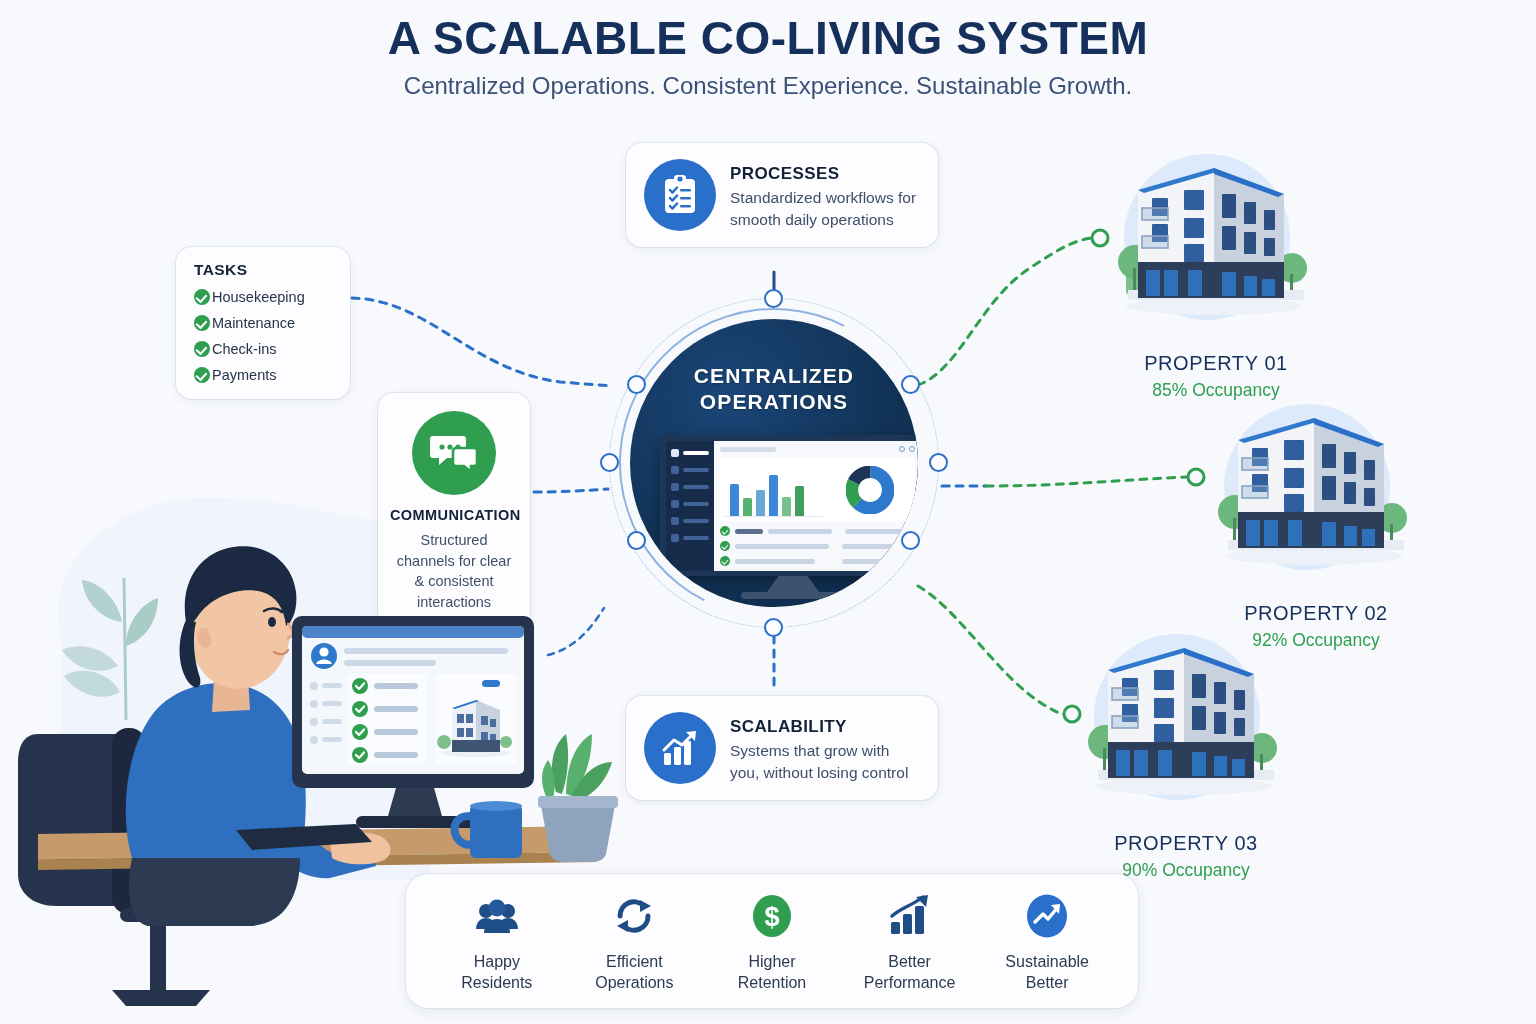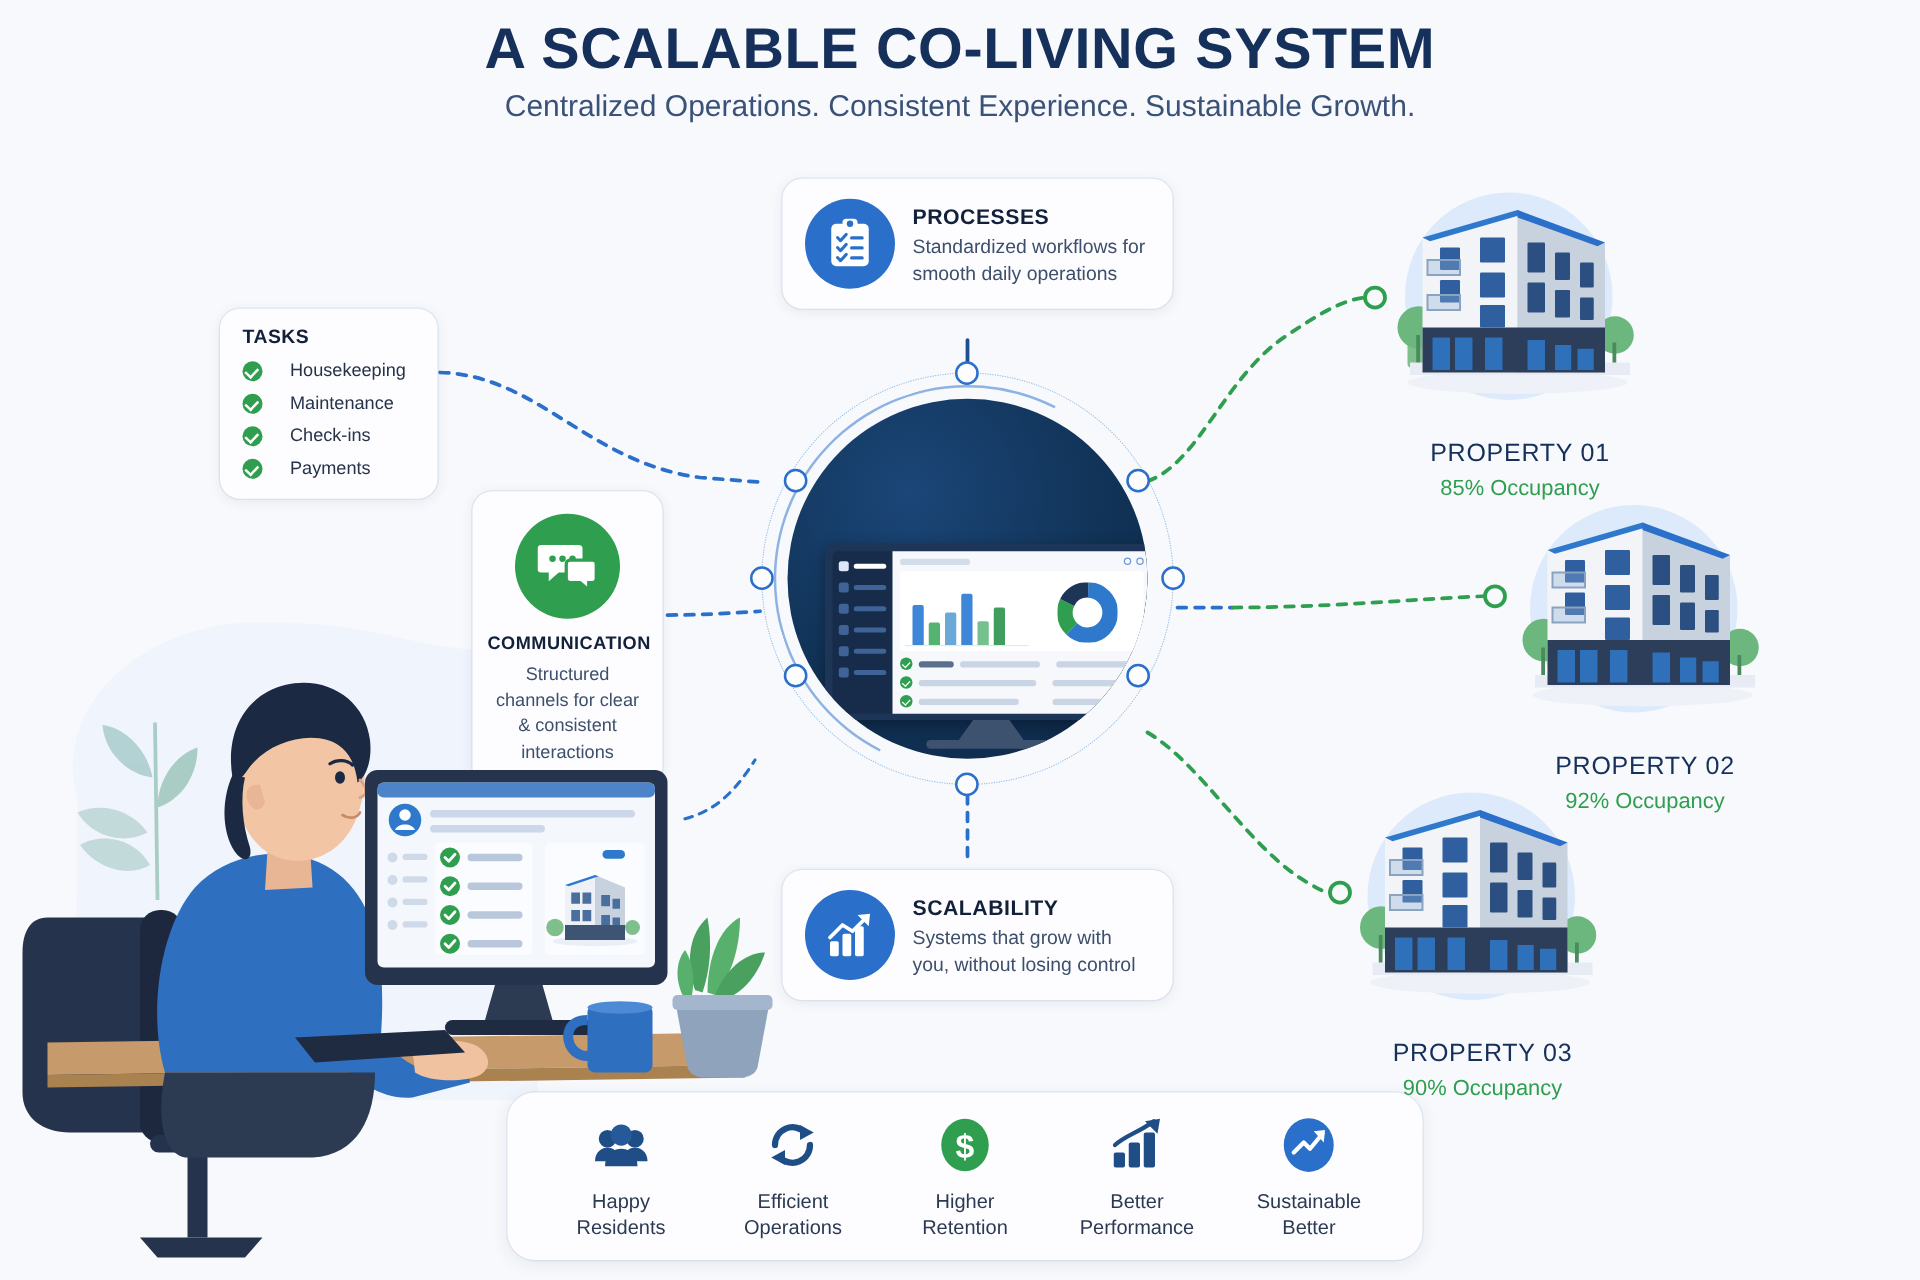--- a/index.html
+++ b/index.html
@@ -49,21 +49,21 @@
     border-radius: 50%; flex: none;
     display: flex; align-items: center; justify-content: center;
   }
   .ic-72 { width: 72px; height: 72px; }
   .blue-c { background: #2a6fc9; }
   .green-c { background: #2f9e4f; }
 
   
   #card-tasks { left: 176px; top: 247px; width: 174px; padding: 14px 16px 16px 18px; }
   #card-tasks .t-head { font-size: 15.5px; font-weight: 700; color: #12203a; letter-spacing: .4px; }
-  .task-row { display: flex; align-items: center; gap: 22px; margin-top: 10px; }
+  .task-row { display: flex; align-items: center; gap: 2px; margin-top: 10px; }
   .task-label { font-size: 14.5px; color: #263348; }
   .chk {
     width: 16px; height: 16px; border-radius: 50%; background: #2f9e4f;
     flex: none; position: relative;
   }
   .chk::after {
     content: ""; position: absolute; left: 4px; top: 3.3px;
     width: 4.5px; height: 8px; border: solid #fff;
     border-width: 0 2px 2px 0; transform: rotate(43deg);
   }
@@ -306,20 +306,24 @@
     </div>
     <div class="card-title">COMMUNICATION</div>
     <div class="card-desc">Structured channels for clear &amp; consistent interactions</div>
   </div>
 
 
   <div id="hub">
     <div class="hub-ring-outer"></div>
     <div class="hub-ring-mid"></div>
     <div class="hub-core">
+      <div class="hub-label">
+        <div>CENTRALIZED</div>
+        <div>OPERATIONS</div>
+      </div>
 
       <div class="monitor">
         <div class="mon-screen">
           <div class="mon-side">
             <div class="side-item active">
               <span class="side-dot"></span>
               <span class="side-bar"></span>
             </div>
             <div class="side-item">
               <span class="side-dot"></span>

